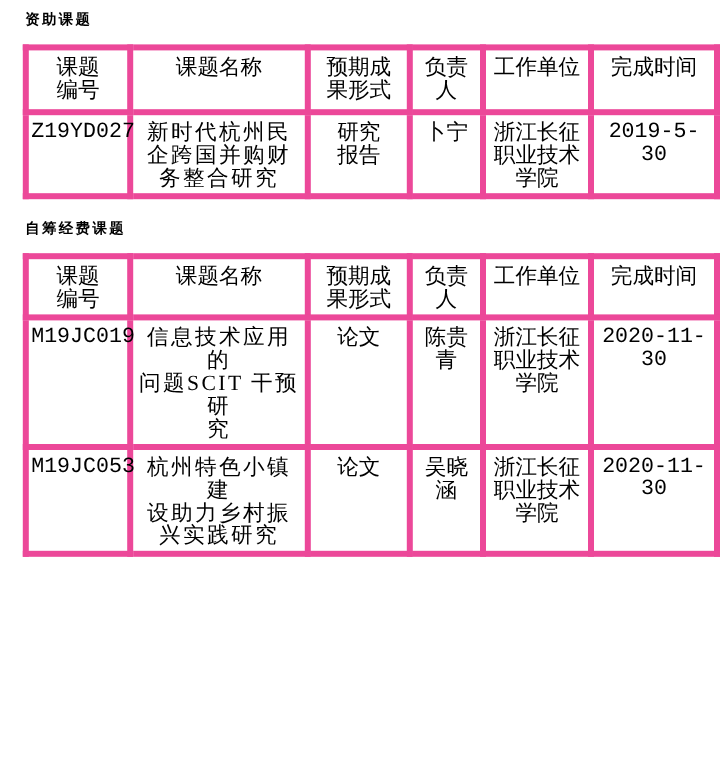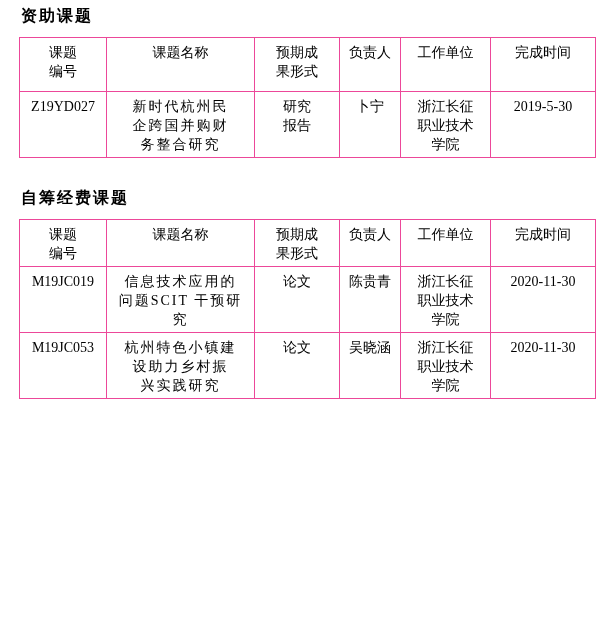--- a/index.html
+++ b/index.html
@@ -11,56 +11,56 @@
     height: 635px;
     overflow: hidden;
     font-family: "Liberation Serif", "DejaVu Serif", serif;
     color: #000000;
   }
   .doc {
     padding: 6px 0 0 19px;
     width: 601px;
   }
   .section-title {
-    font-size: 16px;
+    font-size: 12px;
     font-weight: bold;
     letter-spacing: 2px;
     margin: 0 0 11px 2px;
     line-height: 20px;
   }
   .section-self .section-title {
-    margin-top: 30px;
+    margin-top: 14px;
   }
   table.projects {
     border-collapse: collapse;
     table-layout: fixed;
     width: 576px;
   }
   table.projects th,
   table.projects td {
-    border: 1px solid #ec4899;
+    border: 5px solid #ec4899;
     vertical-align: top;
     text-align: center;
     white-space: pre-line;
-    font-size: 14px;
+    font-size: 18px;
     line-height: 19px;
     padding: 5px 2px 3px 2px;
     font-weight: normal;
   }
   table.projects col.c-code     { width: 87px; }
   table.projects col.c-name     { width: 148px; }
   table.projects col.c-outcome  { width: 85px; }
   table.projects col.c-leader   { width: 61px; }
   table.projects col.c-org      { width: 90px; }
   table.projects col.c-deadline { width: 105px; }
   .section-funded th { height: 54px; }
   .section-self   th { height: 44px; }
   table.projects th { font-weight: bold; font-weight: normal; }
   .mono {
-    font-family: Liberation Serif, serif;
+    font-family: Liberation Mono, monospace;
     font-size: 13.5px;
   }
   td.name-cell {
     letter-spacing: 2px;
   }
 </style>
 </head>
 <body>
 
 <div class="doc">

